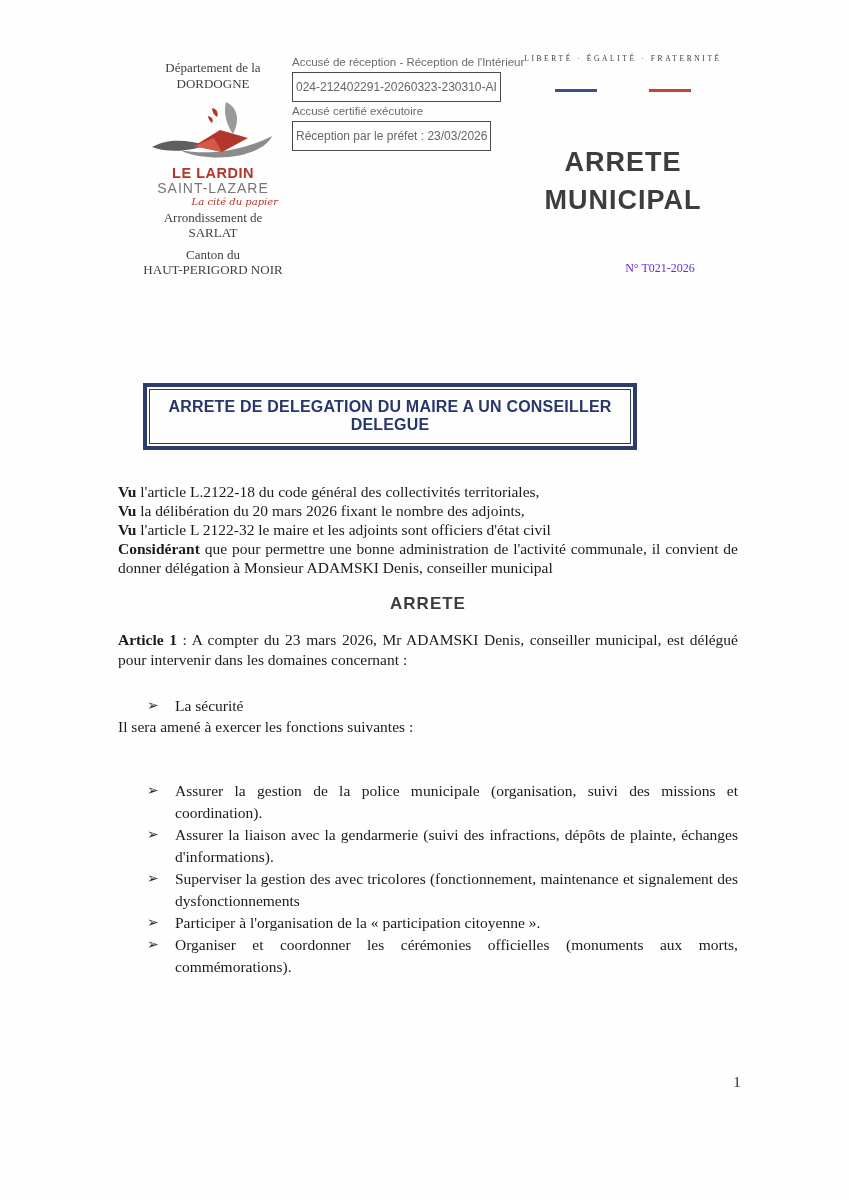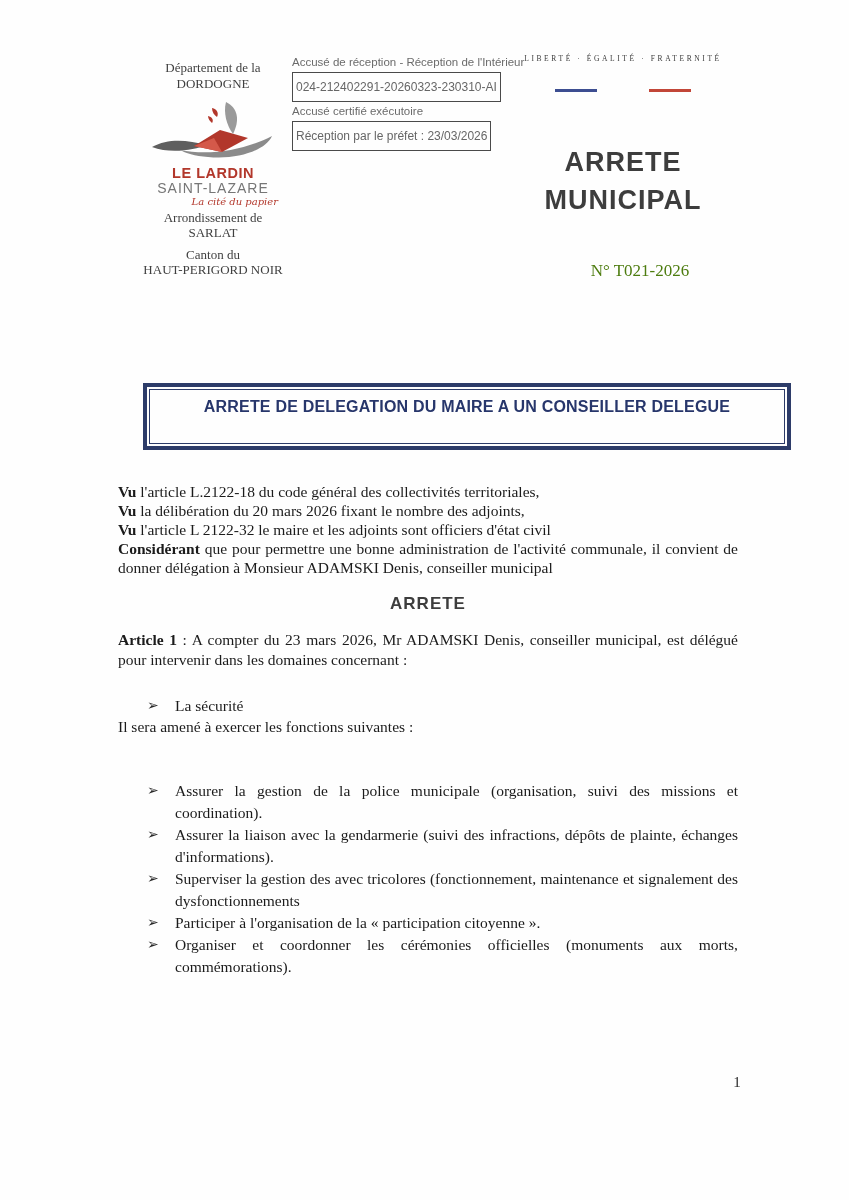--- a/index.html
+++ b/index.html
@@ -34,24 +34,24 @@
   .rf-title { font-family:"Liberation Serif",serif; font-size:15px; letter-spacing:4.5px; white-space:nowrap; }
   .rf-motto { font-size:7.5px; letter-spacing:2.6px; margin-top:8px; white-space:nowrap; }
   .rf-flag { margin-top:17px; }
   .flag-line { display:inline-block; width:42px; height:3px; vertical-align:middle; }
   .flag-gap { display:inline-block; width:44px; }
 
   
   .doc-type { position:absolute; left:492px; top:143px; width:262px; text-align:center;
     font-family:"Liberation Sans",sans-serif; font-weight:bold; font-size:27px; line-height:38px;
     color:#3d3d3d; letter-spacing:1px; }
-  .doc-number { position:absolute; left:560px; top:261px; width:160px; text-align:center; font-size:17px; color:#4d7c0f; }
+  .doc-number { position:absolute; left:580px; top:261px; width:160px; text-align:center; font-size:12px; color:#6d28d9; }
 
   
-  .title-box { position:absolute; left:143px; top:383px; width:648px; height:67px;
+  .title-box { position:absolute; left:143px; top:383px; width:494px; height:67px;
     border:4px solid #2d3c69; }
   .title-box-inner { position:absolute; inset:2px; border:1px solid #2d3c69; text-align:center; padding-top:8px; }
   .title-box-text { font-family:"Liberation Sans",sans-serif; font-weight:bold; font-size:16px; color:#27366b; letter-spacing:.2px; }
 
   
   .doc-body { position:absolute; left:118px; top:482px; width:620px; font-size:15.5px; line-height:19px; color:#1b1b1b; }
   .line { white-space:nowrap; }
   .considerant { text-align:justify; text-align-last:left; }
   b.run-in { font-weight:bold; }
   .arrete-heading { margin-top:17px; text-align:center; font-family:"Liberation Sans",sans-serif;

